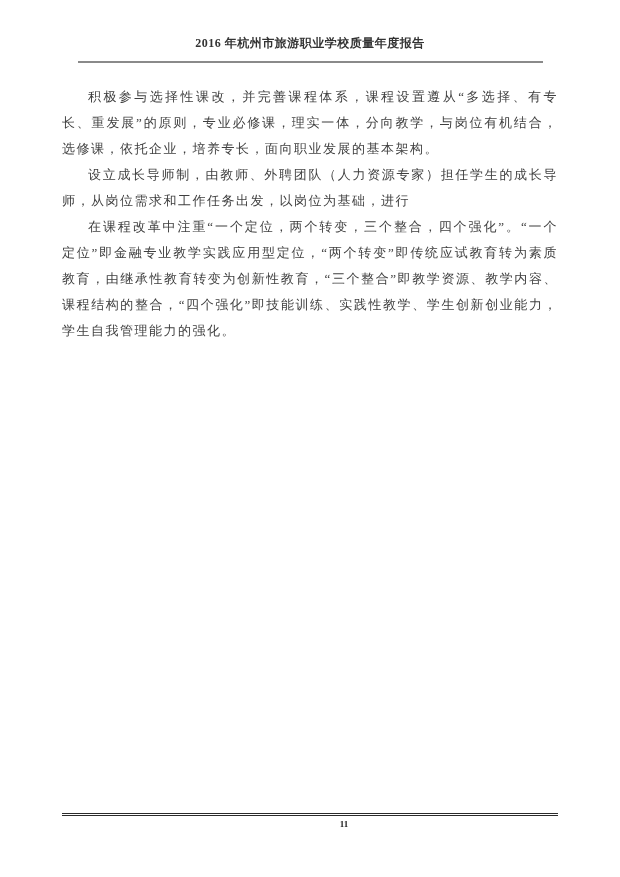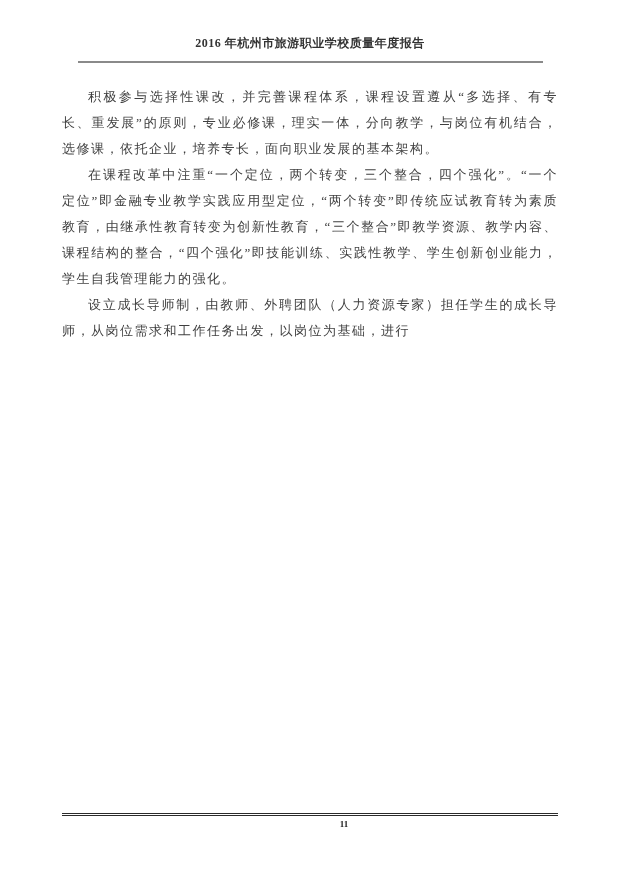--- a/index.html
+++ b/index.html
@@ -78,21 +78,21 @@
 <body>
 
 <div class="page">
 
   <div class="header-title">2016 年杭州市旅游职业学校质量年度报告</div>
 
   <div class="header-rule"></div>
 
   <div class="body-text">
     <p>积极参与选择性课改，并完善课程体系，课程设置遵从“多选择、有专长、重发展”的原则，专业必修课，理实一体，分向教学，与岗位有机结合，选修课，依托企业，培养专长，面向职业发展的基本架构。</p>
+    <p>设立成长导师制，由教师、外聘团队（人力资源专家）担任学生的成长导师，从岗位需求和工作任务出发，以岗位为基础，进行</p>
     <p>在课程改革中注重“一个定位，两个转变，三个整合，四个强化”。“一个定位”即金融专业教学实践应用型定位，“两个转变”即传统应试教育转为素质教育，由继承性教育转变为创新性教育，“三个整合”即教学资源、教学内容、课程结构的整合，“四个强化”即技能训练、实践性教学、学生创新创业能力，学生自我管理能力的强化。</p>
-    <p>设立成长导师制，由教师、外聘团队（人力资源专家）担任学生的成长导师，从岗位需求和工作任务出发，以岗位为基础，进行</p>
   </div>
 
   <div class="footer-rule"></div>
 
   <div class="footer-page">11</div>
 
 </div>
 
 </body></html>

